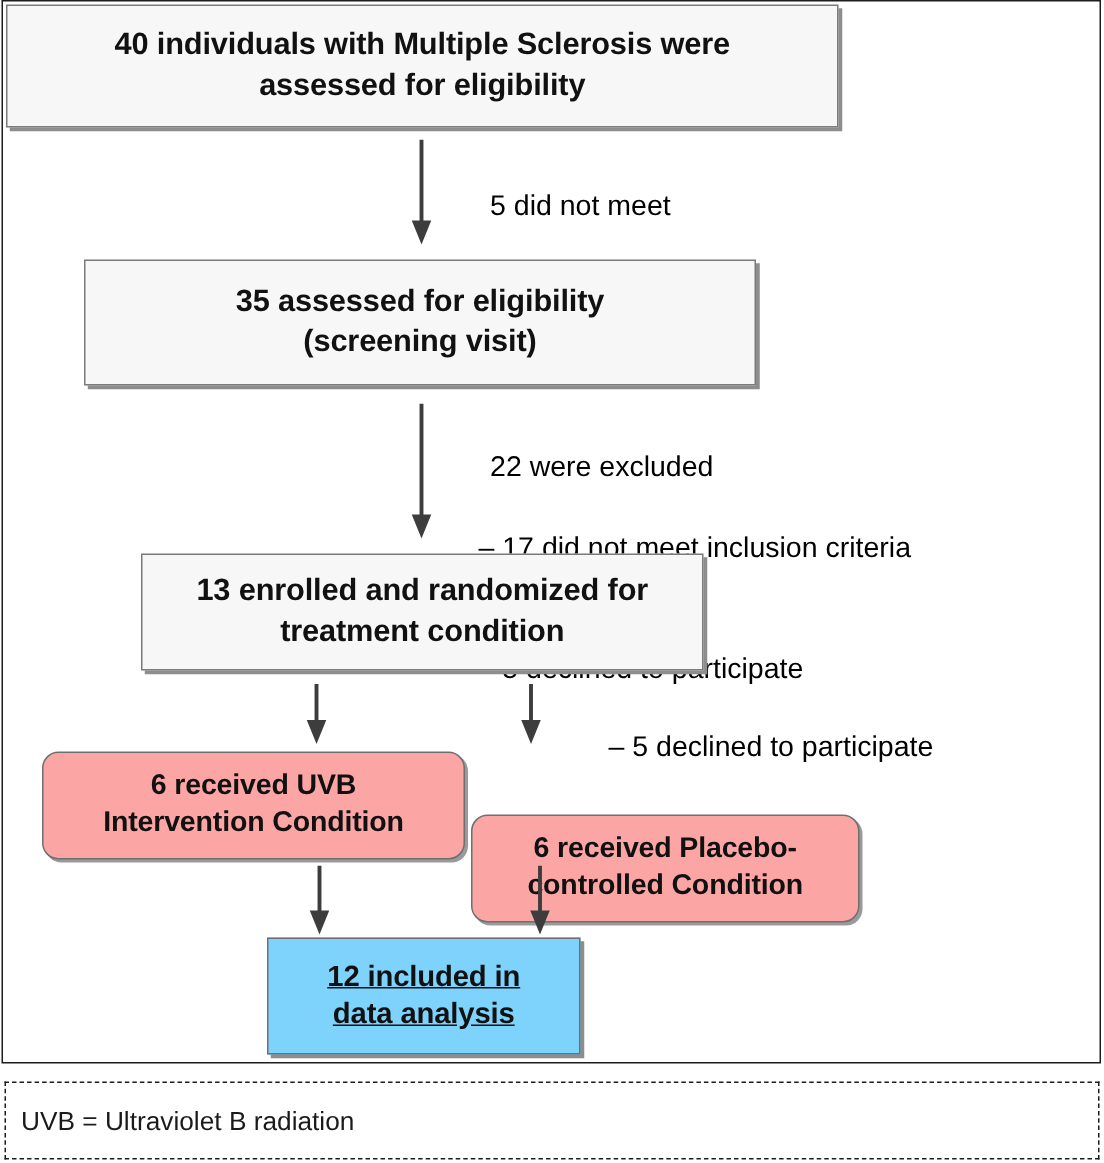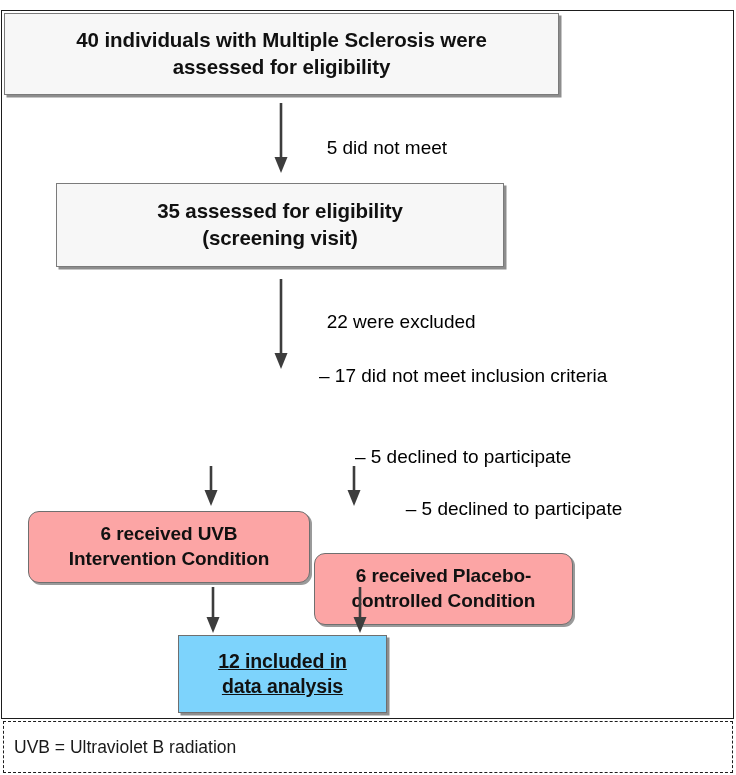--- a/index.html
+++ b/index.html
@@ -18,21 +18,21 @@
   #root {
     position: relative;
     width: 736px;
     height: 775px;
   }
 
   
   .chart-frame {
     position: absolute;
     left: 1px;
-    top: 10px;
+    top: 0px;
     width: 733px;
     height: 709px;
     border: 1.5px solid #1d1d1d;
     box-sizing: border-box;
     background: #ffffff;
   }
 
   
   .node {
     position: absolute;
@@ -109,21 +109,20 @@
     white-space: pre;
     font-weight: normal;
   }
   #label-not-meet-inclusion { left: 293px; top: 97px;  }
   #label-excluded           { left: 293px; top: 271px; }
   #label-declined-1         { left: 372px; top: 458px; }
 
   .edge-label .sub {
     display: block;
     padding-left: 24px;
-    text-align: center;
   }
 
   
   .footnote-box {
     position: absolute;
     left: 3px;
     top: 721px;
     width: 730px;
     height: 52px;
     box-sizing: border-box;
@@ -176,20 +175,26 @@
         <line x1="11" y1="0" x2="11" y2="78" stroke="#3d3d3d" stroke-width="2.6"></line>
         <polygon points="11,90 4.5,74 17.5,74" fill="#3d3d3d"></polygon>
       </svg>
     </div>
     <div class="edge-label" id="label-excluded">
       <span>22 were excluded</span>
       <span class="sub">– 17 did not meet inclusion criteria</span>
       <span class="sub">– 5 declined to participate</span>
     </div>
 
+    <div class="node node-square" id="node-enrolled-randomized">
+      <span class="node-text">
+        <span>13 enrolled and randomized for</span><br>
+        <span>treatment condition</span>
+      </span>
+    </div>
 
     <div class="arrow" style="left:198px; top:455px;">
       <svg width="22" height="42" viewBox="0 0 22 42">
         <line x1="11" y1="0" x2="11" y2="28" stroke="#3d3d3d" stroke-width="2.6"></line>
         <polygon points="11,40 4.5,24 17.5,24" fill="#3d3d3d"></polygon>
       </svg>
     </div>
 
     <div class="arrow" style="left:341px; top:455px;">
       <svg width="22" height="42" viewBox="0 0 22 42">

